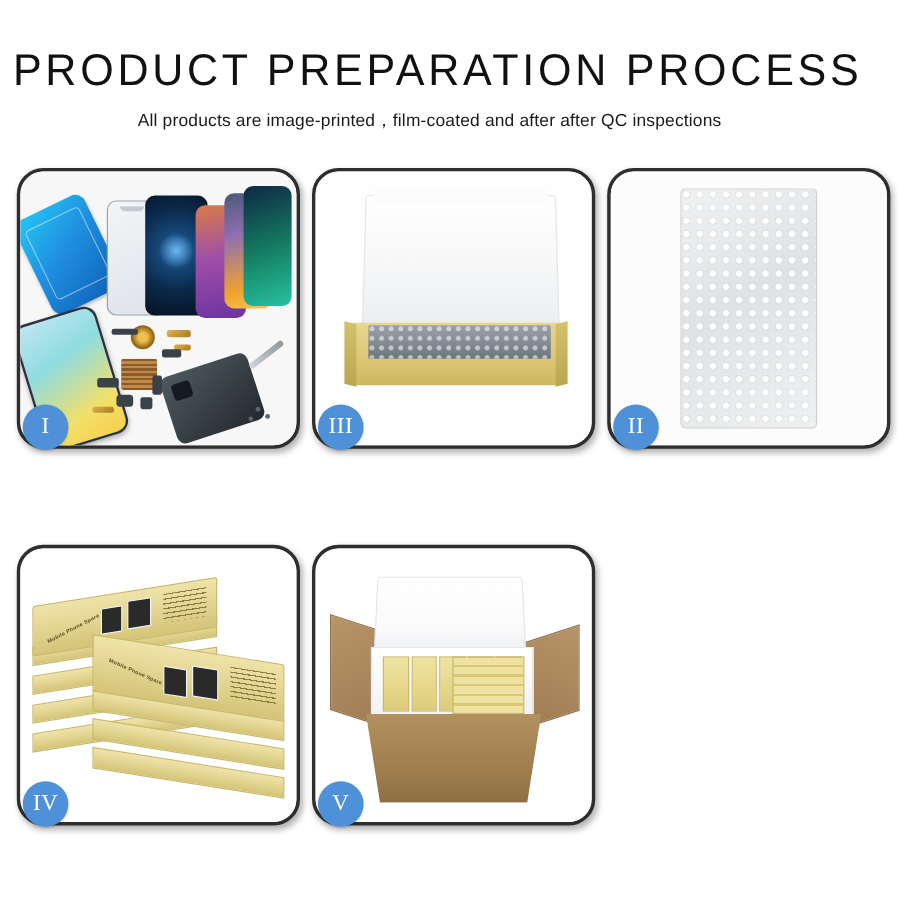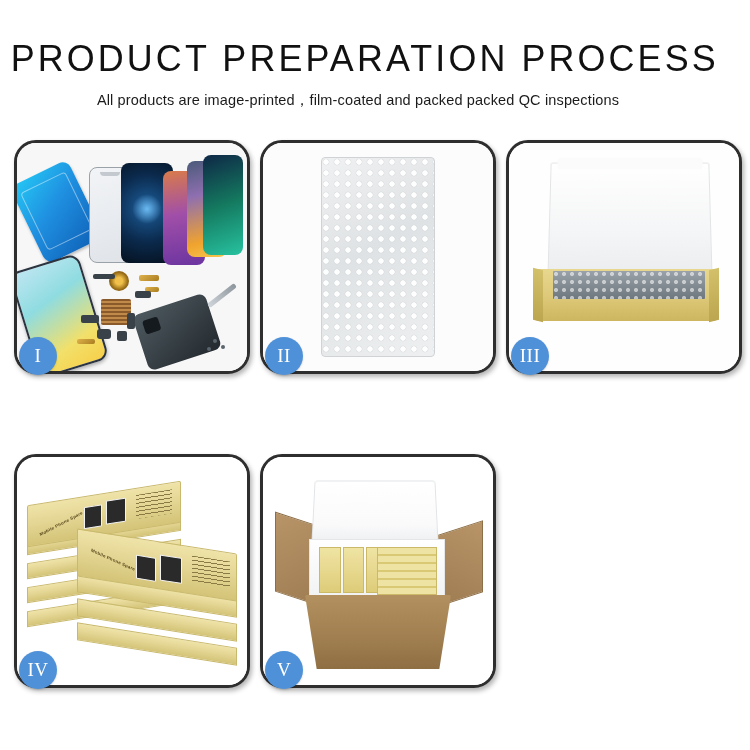--- a/index.html
+++ b/index.html
@@ -317,21 +317,21 @@
   }
   .c-tape{position:absolute;background:#a98e69;opacity:.85;border-radius:1px;}
 </style>
 </head>
 <body>
 
 <div class="page">
 
   <div class="header">
     <div class="title">PRODUCT PREPARATION PROCESS</div>
-    <div class="subtitle">All products are image-printed，film-coated and packed packed QC inspections</div>
+    <div class="subtitle">All products are image-printed，film-coated and after after QC inspections</div>
   </div>
 
   <div class="grid">
 
     <div class="panel">
       <div class="panel-inner p1">
         <div class="ph screen-blue"></div>
         <div class="ph glass"></div>
         <div class="ph dark"></div>
         <div class="ph purple"></div>
@@ -352,39 +352,39 @@
         <div class="chip" style="left:118px;top:148px;width:16px;height:7px;"></div>
         <div class="screw" style="left:196px;top:196px;"></div>
         <div class="screw" style="left:204px;top:202px;"></div>
         <div class="screw" style="left:190px;top:204px;"></div>
         <div class="tool"></div>
       </div>
       <div class="badge">I</div>
     </div>
 
     <div class="panel">
+      <div class="panel-inner p3">
+        <div class="foamlid"></div>
+        <div class="boxbottom"></div>
+        <div class="bubblefill"></div>
+      </div>
+      <div class="badge">III</div>
+    </div>
+
+    <div class="panel">
       <div class="panel-inner p2">
         <div class="innerscreen" style="left:74px;top:28px;"></div>
         <div class="flexstrip" style="left:96px;top:96px;"></div>
         <div class="tape" style="left:86px;top:30px;width:10px;height:8px;"></div>
         <div class="tape" style="left:86px;top:98px;width:12px;height:8px;"></div>
         <div class="tape" style="left:82px;top:186px;width:10px;height:16px;"></div>
         <div class="tape" style="left:138px;top:184px;width:10px;height:18px;"></div>
         <div class="bubblebag"></div>
       </div>
       <div class="badge">II</div>
-    </div>
-
-    <div class="panel">
-      <div class="panel-inner p3">
-        <div class="foamlid"></div>
-        <div class="boxbottom"></div>
-        <div class="bubblefill"></div>
-      </div>
-      <div class="badge">III</div>
     </div>
 
     <div class="panel">
       <div class="panel-inner p4">
         <div class="stack">
           <div class="sbox" style="left:6px;top:48px;width:152px;height:14px;transform:skewY(-9deg);"></div>
           <div class="sbox" style="left:6px;top:72px;width:152px;height:14px;transform:skewY(-9deg);"></div>
           <div class="sbox" style="left:6px;top:96px;width:152px;height:14px;transform:skewY(-9deg);"></div>
           <div class="sbox" style="left:6px;top:120px;width:152px;height:14px;transform:skewY(-9deg);"></div>
 

